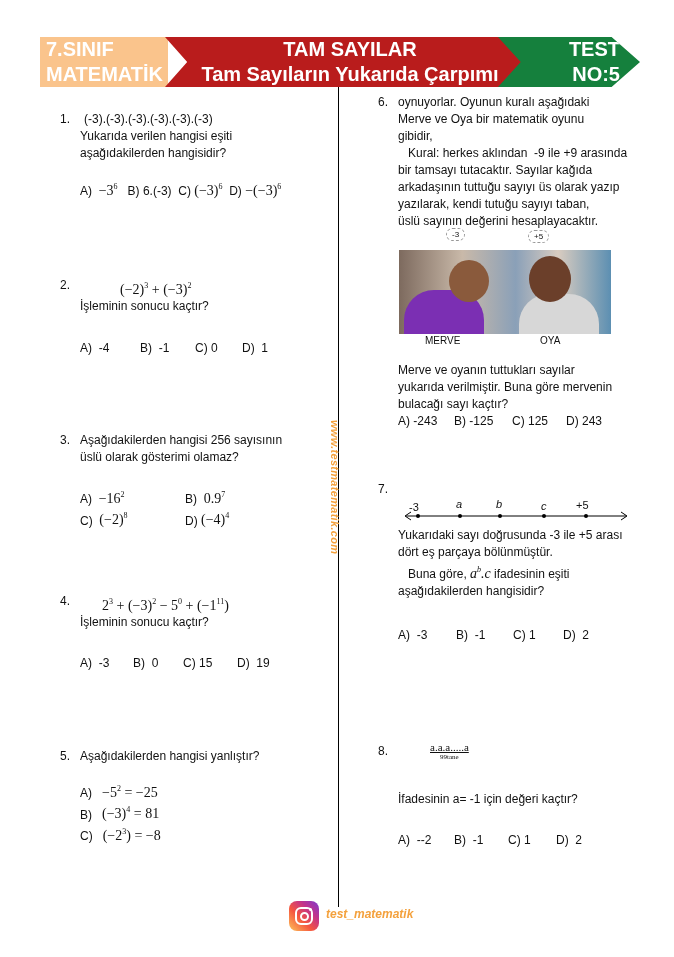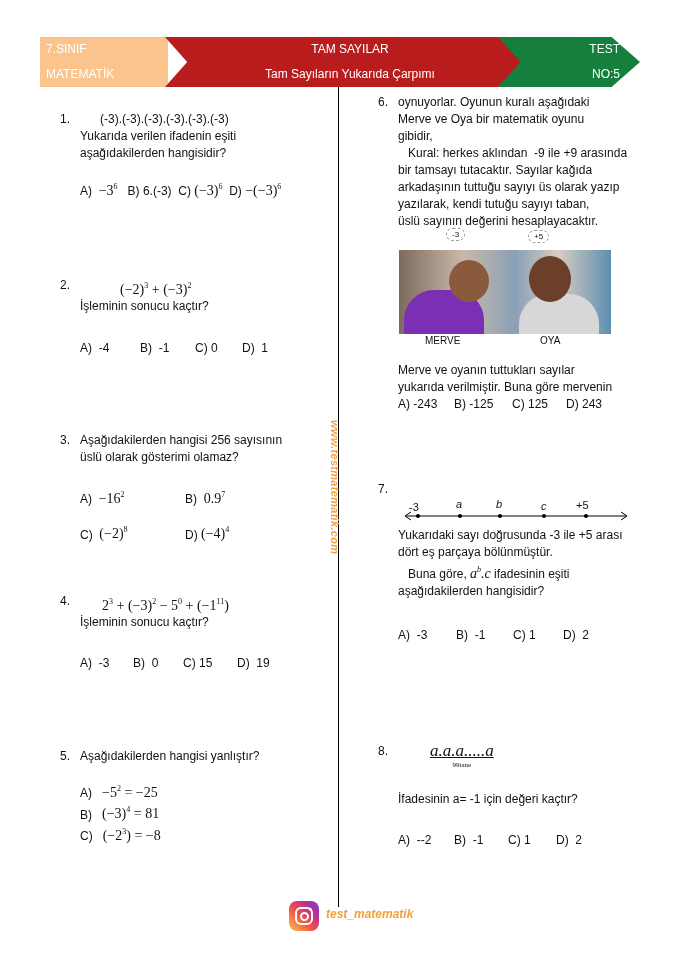--- a/index.html
+++ b/index.html
@@ -1,19 +1,19 @@
 <!DOCTYPE html>
 <html><head>
 <meta charset="utf-8">
 <style>
   html, body { margin:0; padding:0; background:#ffffff; }
   body { width:674px; height:957px; position:relative; overflow:hidden;
          font-family:"Liberation Sans", sans-serif; color:#111; }
   .hdr { position:absolute; top:37px; left:40px; width:600px; height:50px; }
-  .seg { position:absolute; top:0; height:50px; color:#fff; font-size:12px; line-height:25px; }
+  .seg { position:absolute; top:0; height:50px; color:#fff; font-size:20px; line-height:25px;font-weight:bold; }
   .seg1 { left:0; width:128px; background:#fac48c;
           clip-path:polygon(0 0, 100% 0, 100% 100%, 0 100%); padding-left:6px; box-sizing:border-box; }
   .seg2 { left:125px; width:370px; background:#b91c1c;
           clip-path:polygon(0 0, 94% 0, 100% 50%, 94% 100%, 0 100%, 6% 50%); text-align:center; }
   .seg3 { left:458px; width:142px; background:#15803d;
           clip-path:polygon(0 0, 80% 0, 100% 50%, 80% 100%, 0 100%, 16% 50%); text-align:right; padding-right:20px; box-sizing:border-box; }
   .seg1 span, .seg2 span, .seg3 span { display:block; }
   .divider { position:absolute; left:338px; top:87px; width:1px; height:820px; background:#000; }
   .q { position:absolute; font-size:12px; line-height:17px; }
   .qnum { position:absolute; left:0; top:0; }
@@ -56,22 +56,22 @@
     <span>NO:5</span>
   </div>
 </div>
 
 <div class="divider"></div>
 <div class="site">www.testmatematik.com</div>
 
 <div class="q" style="left:60px; top:111px; width:270px;">
   <span class="qnum">1.</span>
   <div class="qbody">
-    <div style="margin-left:20px;">(-3).(-3).(-3).(-3).(-3).(-3)</div>
-    <div>Yukarıda verilen ifadenin eşiti</div>
+    <div style="margin-left:4px;">(-3).(-3).(-3).(-3).(-3).(-3)</div>
+    <div>Yukarıda verilen hangisi eşiti</div>
     <div>aşağıdakilerden hangisidir?</div>
     <div class="opts" style="margin-top:16px;"><span>A)</span>  <span class="math"><span>−3</span><sup>6</sup></span>   <span>B)</span> <span>6.(-3)</span>  <span>C)</span> <span class="math"><span>(−3)</span><sup>6</sup></span>  <span>D)</span> <span class="math"><span>−(−3)</span><sup>6</sup></span></div>
   </div>
 </div>
 
 <div class="q" style="left:60px; top:277px; width:270px;">
   <span class="qnum">2.</span>
   <div class="qbody">
     <div class="math" style="margin-left:40px;"><span>(−2)</span><sup>3</sup><span> + </span><span>(−3)</span><sup>2</sup></div>
     <div>İşleminin sonucu kaçtır?</div>
@@ -82,21 +82,21 @@
       <span>D)  1</span>
     </div>
   </div>
 </div>
 
 <div class="q" style="left:60px; top:432px; width:270px;">
   <span class="qnum">3.</span>
   <div class="qbody">
     <div>Aşağıdakilerden hangisi 256 sayısının</div>
     <div>üslü olarak gösterimi olamaz?</div>
-    <div style="margin-top:20px; display:grid; grid-template-columns:105px 110px; row-gap:14px;">
+    <div style="margin-top:20px; display:grid; grid-template-columns:105px 110px; row-gap:0;">
       <span><span>A)</span>&nbsp;&nbsp;<span class="math"><span>−16</span><sup>2</sup></span></span>
       <span><span>B)</span>&nbsp;&nbsp;<span class="math"><span>0.9</span><sup>7</sup></span></span>
       <span><span>C)</span>&nbsp;&nbsp;<span class="math"><span>(−2)</span><sup>8</sup></span></span>
       <span><span>D)</span>&nbsp;<span class="math"><span>(−4)</span><sup>4</sup></span></span>
     </div>
   </div>
 </div>
 
 <div class="q" style="left:60px; top:593px; width:270px;">
   <span class="qnum">4.</span>
@@ -143,20 +143,21 @@
   <div class="p1"></div>
     <div class="h1"></div>
     <div class="p2"></div>
     <div class="h2"></div>
 </div>
 <div class="plabel" style="left:425px; top:335px;">MERVE</div>
 <div class="plabel" style="left:540px; top:335px;">OYA</div>
 <div class="q" style="left:398px; top:362px; width:250px;">
   <div>Merve ve oyanın tuttukları sayılar</div>
   <div>yukarıda verilmiştir. Buna göre mervenin</div>
+  <div>bulacağı sayı kaçtır?</div>
   <div class="opts" style="display:flex;">
     <span style="width:56px">A) -243</span>
     <span style="width:58px">B) -125</span>
     <span style="width:54px">C) 125</span>
     <span>D) 243</span>
   </div>
 </div>
 
 <div class="q" style="left:378px; top:481px;">
   <span class="qnum">7.</span>
@@ -188,21 +189,21 @@
     <span style="width:57px">B)  -1</span>
     <span style="width:50px">C) 1</span>
     <span>D)  2</span>
   </div>
 </div>
 
 <div class="q" style="left:378px; top:743px;">
   <span class="qnum">8.</span>
 </div>
 <div style="position:absolute; left:430px; top:741px; text-align:center;">
-  <div class="math" style="font-style:italic; text-decoration:underline; font-size:17px;">a.a.a.....a</div>
+  <div class="math" style="text-decoration:underline; font-size:11px;">a.a.a.....a</div>
   <div style="font-family:'Liberation Serif', serif; font-size:7px;">99tane</div>
 </div>
 <div class="q" style="left:398px; top:791px; width:250px;">
   <div>İfadesinin a= -1 için değeri kaçtır?</div>
   <div class="opts" style="margin-top:24px; display:flex;">
     <span style="width:56px">A)  --2</span>
     <span style="width:54px">B)  -1</span>
     <span style="width:48px">C) 1</span>
     <span>D)  2</span>
   </div>

